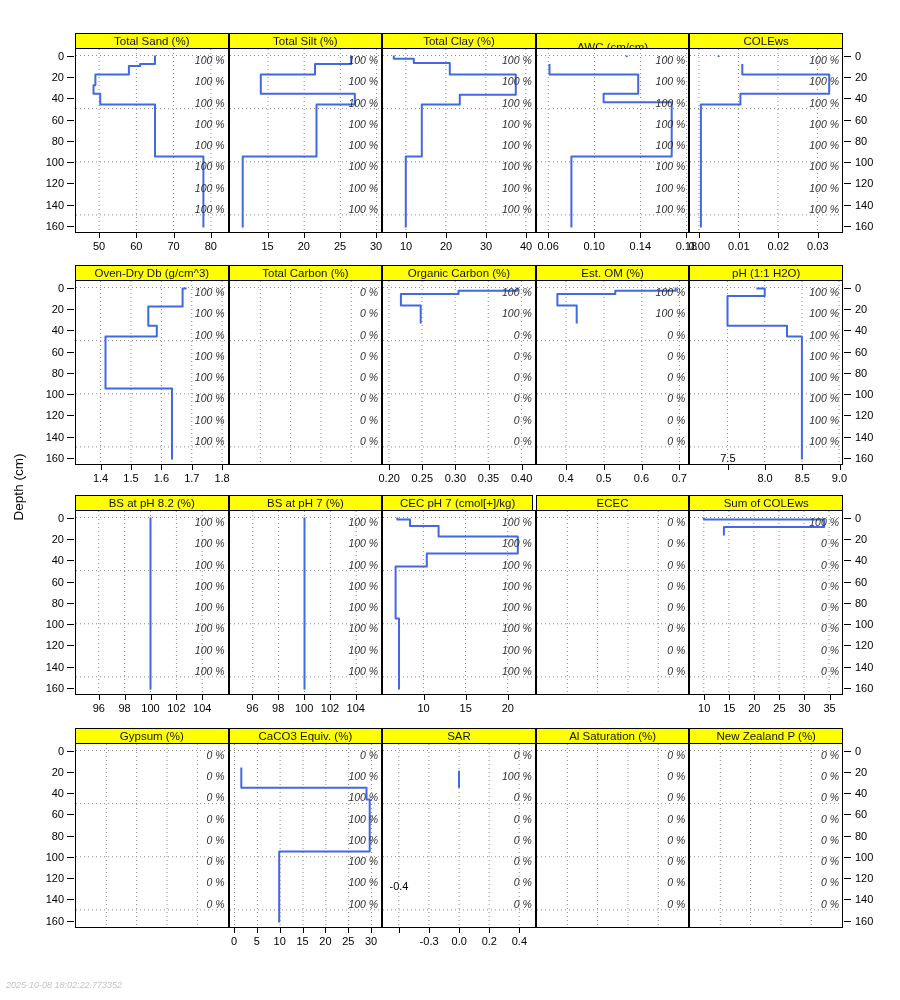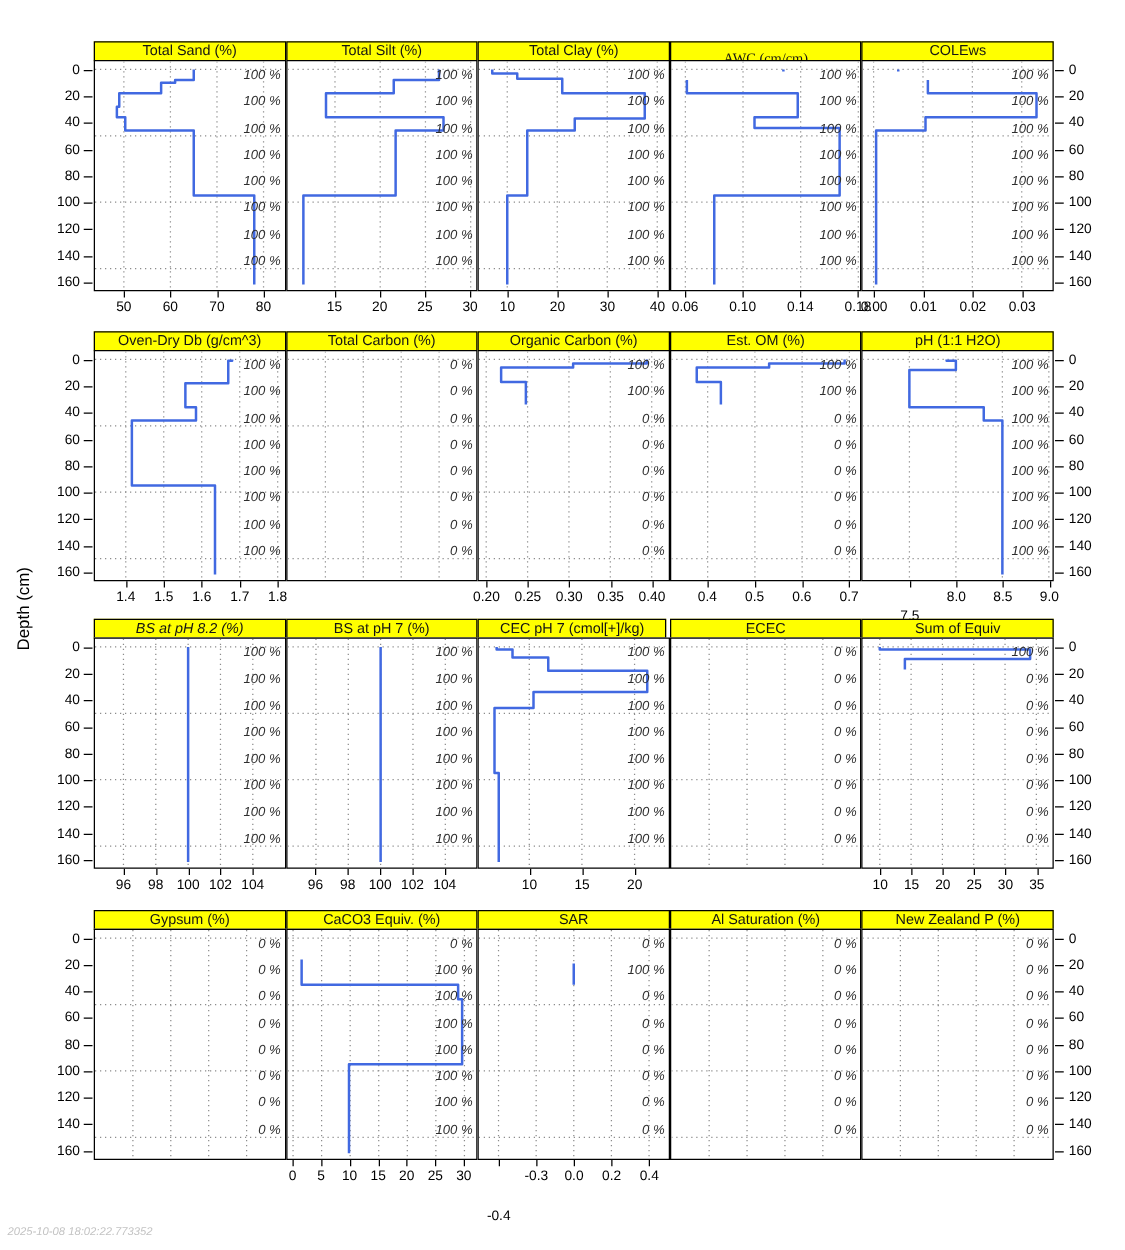--- a/index.html
+++ b/index.html
@@ -108,21 +108,21 @@
         <div class="pct" style="top: 159.5px;">100 %</div>
       </div>
       <div class="xtick" style="left: 406px; top: 233.3px;"></div>
       <div class="xlab" style="left: 406px; top: 240.3px;">10</div>
       <div class="xtick" style="left: 446px; top: 233.3px;"></div>
       <div class="xlab" style="left: 446px; top: 240.3px;">20</div>
       <div class="xtick" style="left: 486px; top: 233.3px;"></div>
       <div class="xlab" style="left: 486px; top: 240.3px;">30</div>
       <div class="xtick" style="left: 526px; top: 233.3px;"></div>
       <div class="xlab" style="left: 526px; top: 240.3px;">40</div>
-      <div class="strip" style="left: 535.8px; top: 33.3px; width: 153.6px; height: 28px; font-family: Liberation Serif, serif;">AWC (cm/cm)</div>
+      <div class="strip" style="left: 535.8px; top: 33.3px; width: 153.6px; height: 28px;">AWC (cm/cm)</div>
       <div class="panel" style="left: 535.8px; top: 48.3px; width: 153.6px; height: 185px;">
         <svg width="151.6" height="183">
           <line x1="11.29794676806083" x2="11.29794676806083" y1="0" y2="183" stroke="#8c8c8c" stroke-width="1" stroke-dasharray="1,3"></line>
           <line x1="57.41201520912548" x2="57.41201520912548" y1="0" y2="183" stroke="#8c8c8c" stroke-width="1" stroke-dasharray="1,3"></line>
           <line x1="103.52608365019012" x2="103.52608365019012" y1="0" y2="183" stroke="#8c8c8c" stroke-width="1" stroke-dasharray="1,3"></line>
           <line x1="149.64015209125472" x2="149.64015209125472" y1="0" y2="183" stroke="#8c8c8c" stroke-width="1" stroke-dasharray="1,3"></line>
           <line x1="0" x2="151.6" y1="6.5" y2="6.5" stroke="#8c8c8c" stroke-width="1" stroke-dasharray="1,3"></line>
           <line x1="0" x2="151.6" y1="59.625" y2="59.625" stroke="#8c8c8c" stroke-width="1" stroke-dasharray="1,3"></line>
           <line x1="0" x2="151.6" y1="112.75" y2="112.75" stroke="#8c8c8c" stroke-width="1" stroke-dasharray="1,3"></line>
           <line x1="0" x2="151.6" y1="165.875" y2="165.875" stroke="#8c8c8c" stroke-width="1" stroke-dasharray="1,3"></line>
@@ -310,28 +310,28 @@
         <div class="pct" style="top: 10.8px;">100 %</div>
         <div class="pct" style="top: 32px;">100 %</div>
         <div class="pct" style="top: 53.3px;">100 %</div>
         <div class="pct" style="top: 74.5px;">100 %</div>
         <div class="pct" style="top: 95.8px;">100 %</div>
         <div class="pct" style="top: 117px;">100 %</div>
         <div class="pct" style="top: 138.3px;">100 %</div>
         <div class="pct" style="top: 159.5px;">100 %</div>
       </div>
       <div class="xtick" style="left: 727.9px; top: 465.3px;"></div>
-      <div class="xlab" style="left: 727.9px; top: 487px;">7.5</div>
+      <div class="xlab" style="left: 727.9px; top: 452px;">7.5</div>
       <div class="xtick" style="left: 765.1px; top: 465.3px;"></div>
       <div class="xlab" style="left: 765.1px; top: 472.3px;">8.0</div>
       <div class="xtick" style="left: 802.3px; top: 465.3px;"></div>
       <div class="xlab" style="left: 802.3px; top: 472.3px;">8.5</div>
       <div class="xtick" style="left: 839.5px; top: 465.3px;"></div>
       <div class="xlab" style="left: 839.5px; top: 472.3px;">9.0</div>
-      <div class="strip" style="left: 75px; top: 495.3px; width: 153.6px; height: 16px; font-style: italic;">BS at pH 8.2 (%)</div>
+      <div class="strip" style="left: 75px; top: 495.3px; width: 153.6px; height: 16px;">BS at pH 8.2 (%)</div>
       <div class="panel" style="left: 75px; top: 510.3px; width: 153.6px; height: 185px;">
         <svg width="151.6" height="183">
           <line x1="22.765870307167305" x2="22.765870307167305" y1="0" y2="183" stroke="#8c8c8c" stroke-width="1" stroke-dasharray="1,3"></line>
           <line x1="48.63617747440279" x2="48.63617747440279" y1="0" y2="183" stroke="#8c8c8c" stroke-width="1" stroke-dasharray="1,3"></line>
           <line x1="74.5064846416383" x2="74.5064846416383" y1="0" y2="183" stroke="#8c8c8c" stroke-width="1" stroke-dasharray="1,3"></line>
           <line x1="100.37679180887379" x2="100.37679180887379" y1="0" y2="183" stroke="#8c8c8c" stroke-width="1" stroke-dasharray="1,3"></line>
           <line x1="126.24709897610929" x2="126.24709897610929" y1="0" y2="183" stroke="#8c8c8c" stroke-width="1" stroke-dasharray="1,3"></line>
           <line x1="0" x2="151.6" y1="6.5" y2="6.5" stroke="#8c8c8c" stroke-width="1" stroke-dasharray="1,3"></line>
           <line x1="0" x2="151.6" y1="59.625" y2="59.625" stroke="#8c8c8c" stroke-width="1" stroke-dasharray="1,3"></line>
           <line x1="0" x2="151.6" y1="112.75" y2="112.75" stroke="#8c8c8c" stroke-width="1" stroke-dasharray="1,3"></line>
@@ -431,21 +431,21 @@
         </svg>
         <div class="pct" style="top: 10.8px;">0 %</div>
         <div class="pct" style="top: 32px;">0 %</div>
         <div class="pct" style="top: 53.3px;">0 %</div>
         <div class="pct" style="top: 74.5px;">0 %</div>
         <div class="pct" style="top: 95.8px;">0 %</div>
         <div class="pct" style="top: 117px;">0 %</div>
         <div class="pct" style="top: 138.3px;">0 %</div>
         <div class="pct" style="top: 159.5px;">0 %</div>
       </div>
-      <div class="strip" style="left: 689.4px; top: 495.3px; width: 153.6px; height: 16px;">Sum of Equiv</div>
+      <div class="strip" style="left: 689.4px; top: 495.3px; width: 153.6px; height: 16px;">Sum of COLEws</div>
       <div class="panel" style="left: 689.4px; top: 510.3px; width: 153.6px; height: 185px;">
         <svg width="151.6" height="183">
           <line x1="13.827362855254462" x2="13.827362855254462" y1="0" y2="183" stroke="#8c8c8c" stroke-width="1" stroke-dasharray="1,3"></line>
           <line x1="38.87693324520819" x2="38.87693324520819" y1="0" y2="183" stroke="#8c8c8c" stroke-width="1" stroke-dasharray="1,3"></line>
           <line x1="63.92650363516193" x2="63.92650363516193" y1="0" y2="183" stroke="#8c8c8c" stroke-width="1" stroke-dasharray="1,3"></line>
           <line x1="88.97607402511565" x2="88.97607402511565" y1="0" y2="183" stroke="#8c8c8c" stroke-width="1" stroke-dasharray="1,3"></line>
           <line x1="114.0256444150694" x2="114.0256444150694" y1="0" y2="183" stroke="#8c8c8c" stroke-width="1" stroke-dasharray="1,3"></line>
           <line x1="139.07521480502314" x2="139.07521480502314" y1="0" y2="183" stroke="#8c8c8c" stroke-width="1" stroke-dasharray="1,3"></line>
           <line x1="0" x2="151.6" y1="6.5" y2="6.5" stroke="#8c8c8c" stroke-width="1" stroke-dasharray="1,3"></line>
           <line x1="0" x2="151.6" y1="59.625" y2="59.625" stroke="#8c8c8c" stroke-width="1" stroke-dasharray="1,3"></line>
@@ -551,21 +551,21 @@
         <div class="pct" style="top: 10.8px;">0 %</div>
         <div class="pct" style="top: 32px;">100 %</div>
         <div class="pct" style="top: 53.3px;">0 %</div>
         <div class="pct" style="top: 74.5px;">0 %</div>
         <div class="pct" style="top: 95.8px;">0 %</div>
         <div class="pct" style="top: 117px;">0 %</div>
         <div class="pct" style="top: 138.3px;">0 %</div>
         <div class="pct" style="top: 159.5px;">0 %</div>
       </div>
       <div class="xtick" style="left: 399px; top: 928px;"></div>
-      <div class="xlab" style="left: 399px; top: 967px; text-align: right;">-0.4</div>
+      <div class="xlab" style="left: 399px; top: 880px; text-align: right;">-0.4</div>
       <div class="xtick" style="left: 429.1px; top: 928px;"></div>
       <div class="xlab" style="left: 429.1px; top: 935px;">-0.3</div>
       <div class="xtick" style="left: 459.2px; top: 928px;"></div>
       <div class="xlab" style="left: 459.2px; top: 935px;">0.0</div>
       <div class="xtick" style="left: 489.3px; top: 928px;"></div>
       <div class="xlab" style="left: 489.3px; top: 935px;">0.2</div>
       <div class="xtick" style="left: 519.4px; top: 928px;"></div>
       <div class="xlab" style="left: 519.4px; top: 935px;">0.4</div>
       <div class="strip" style="left: 535.8px; top: 728px; width: 153.6px; height: 16px;">Al Saturation (%)</div>
       <div class="panel" style="left: 535.8px; top: 743px; width: 153.6px; height: 185px;">

